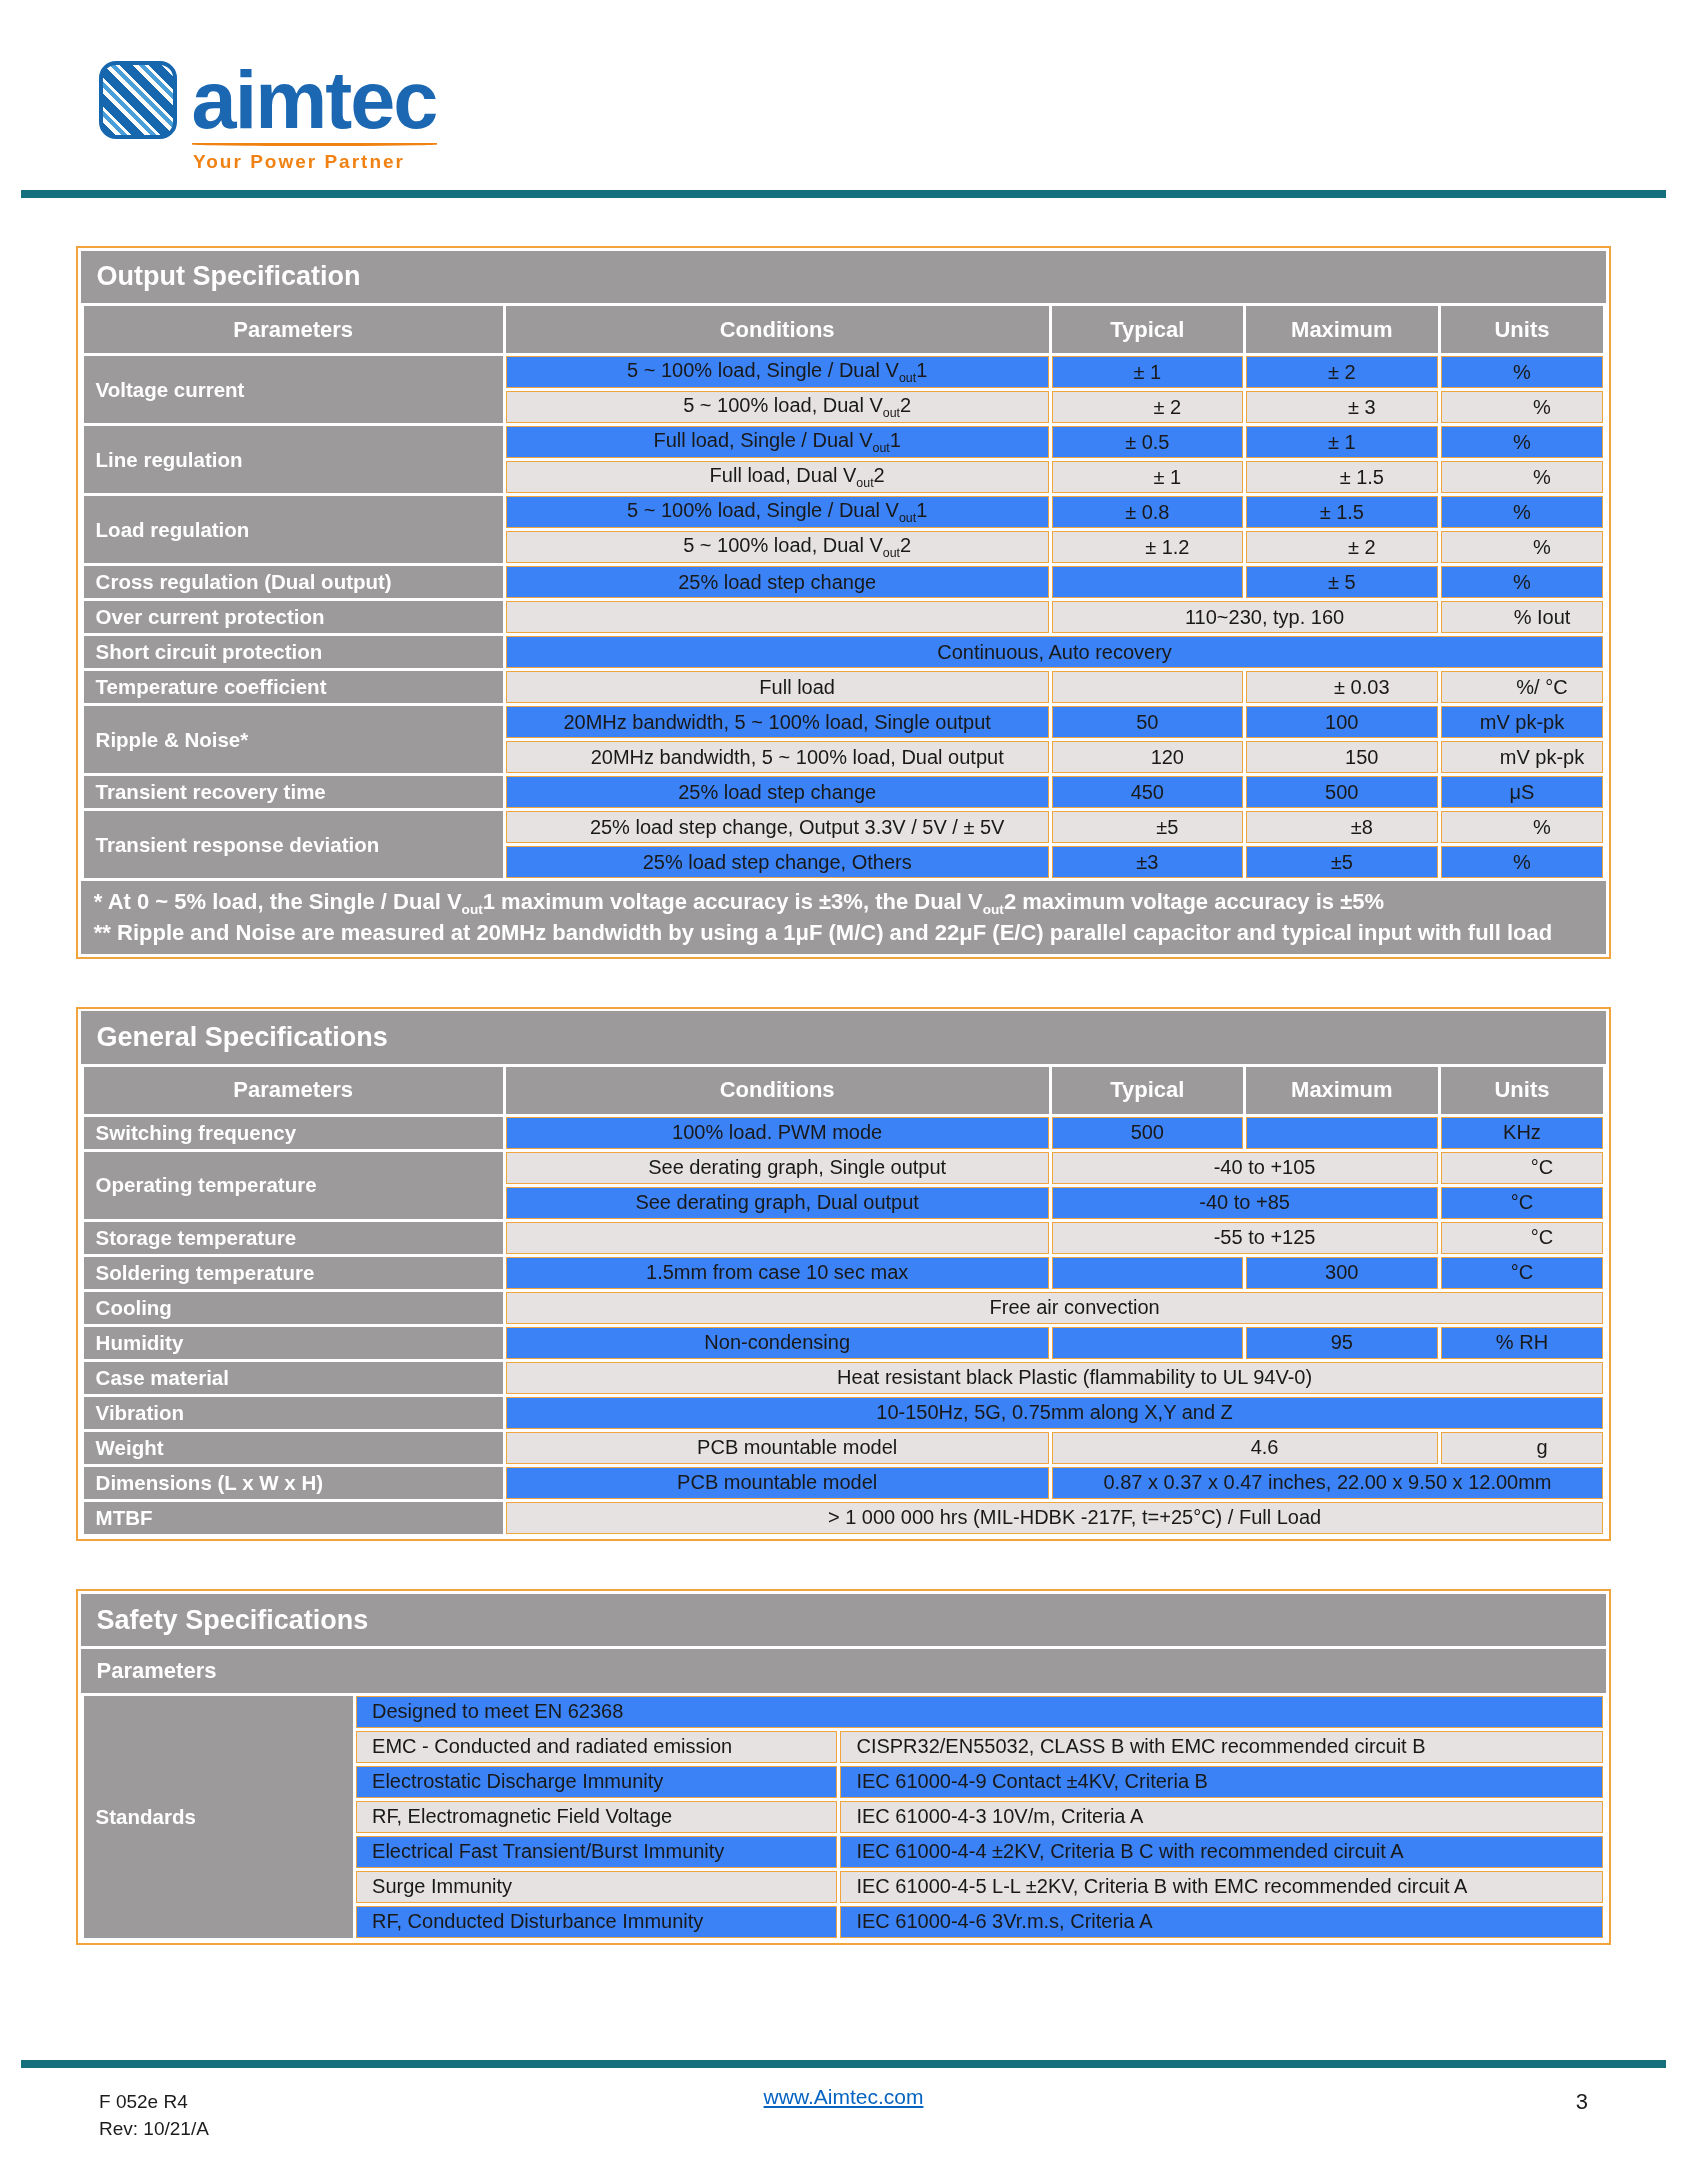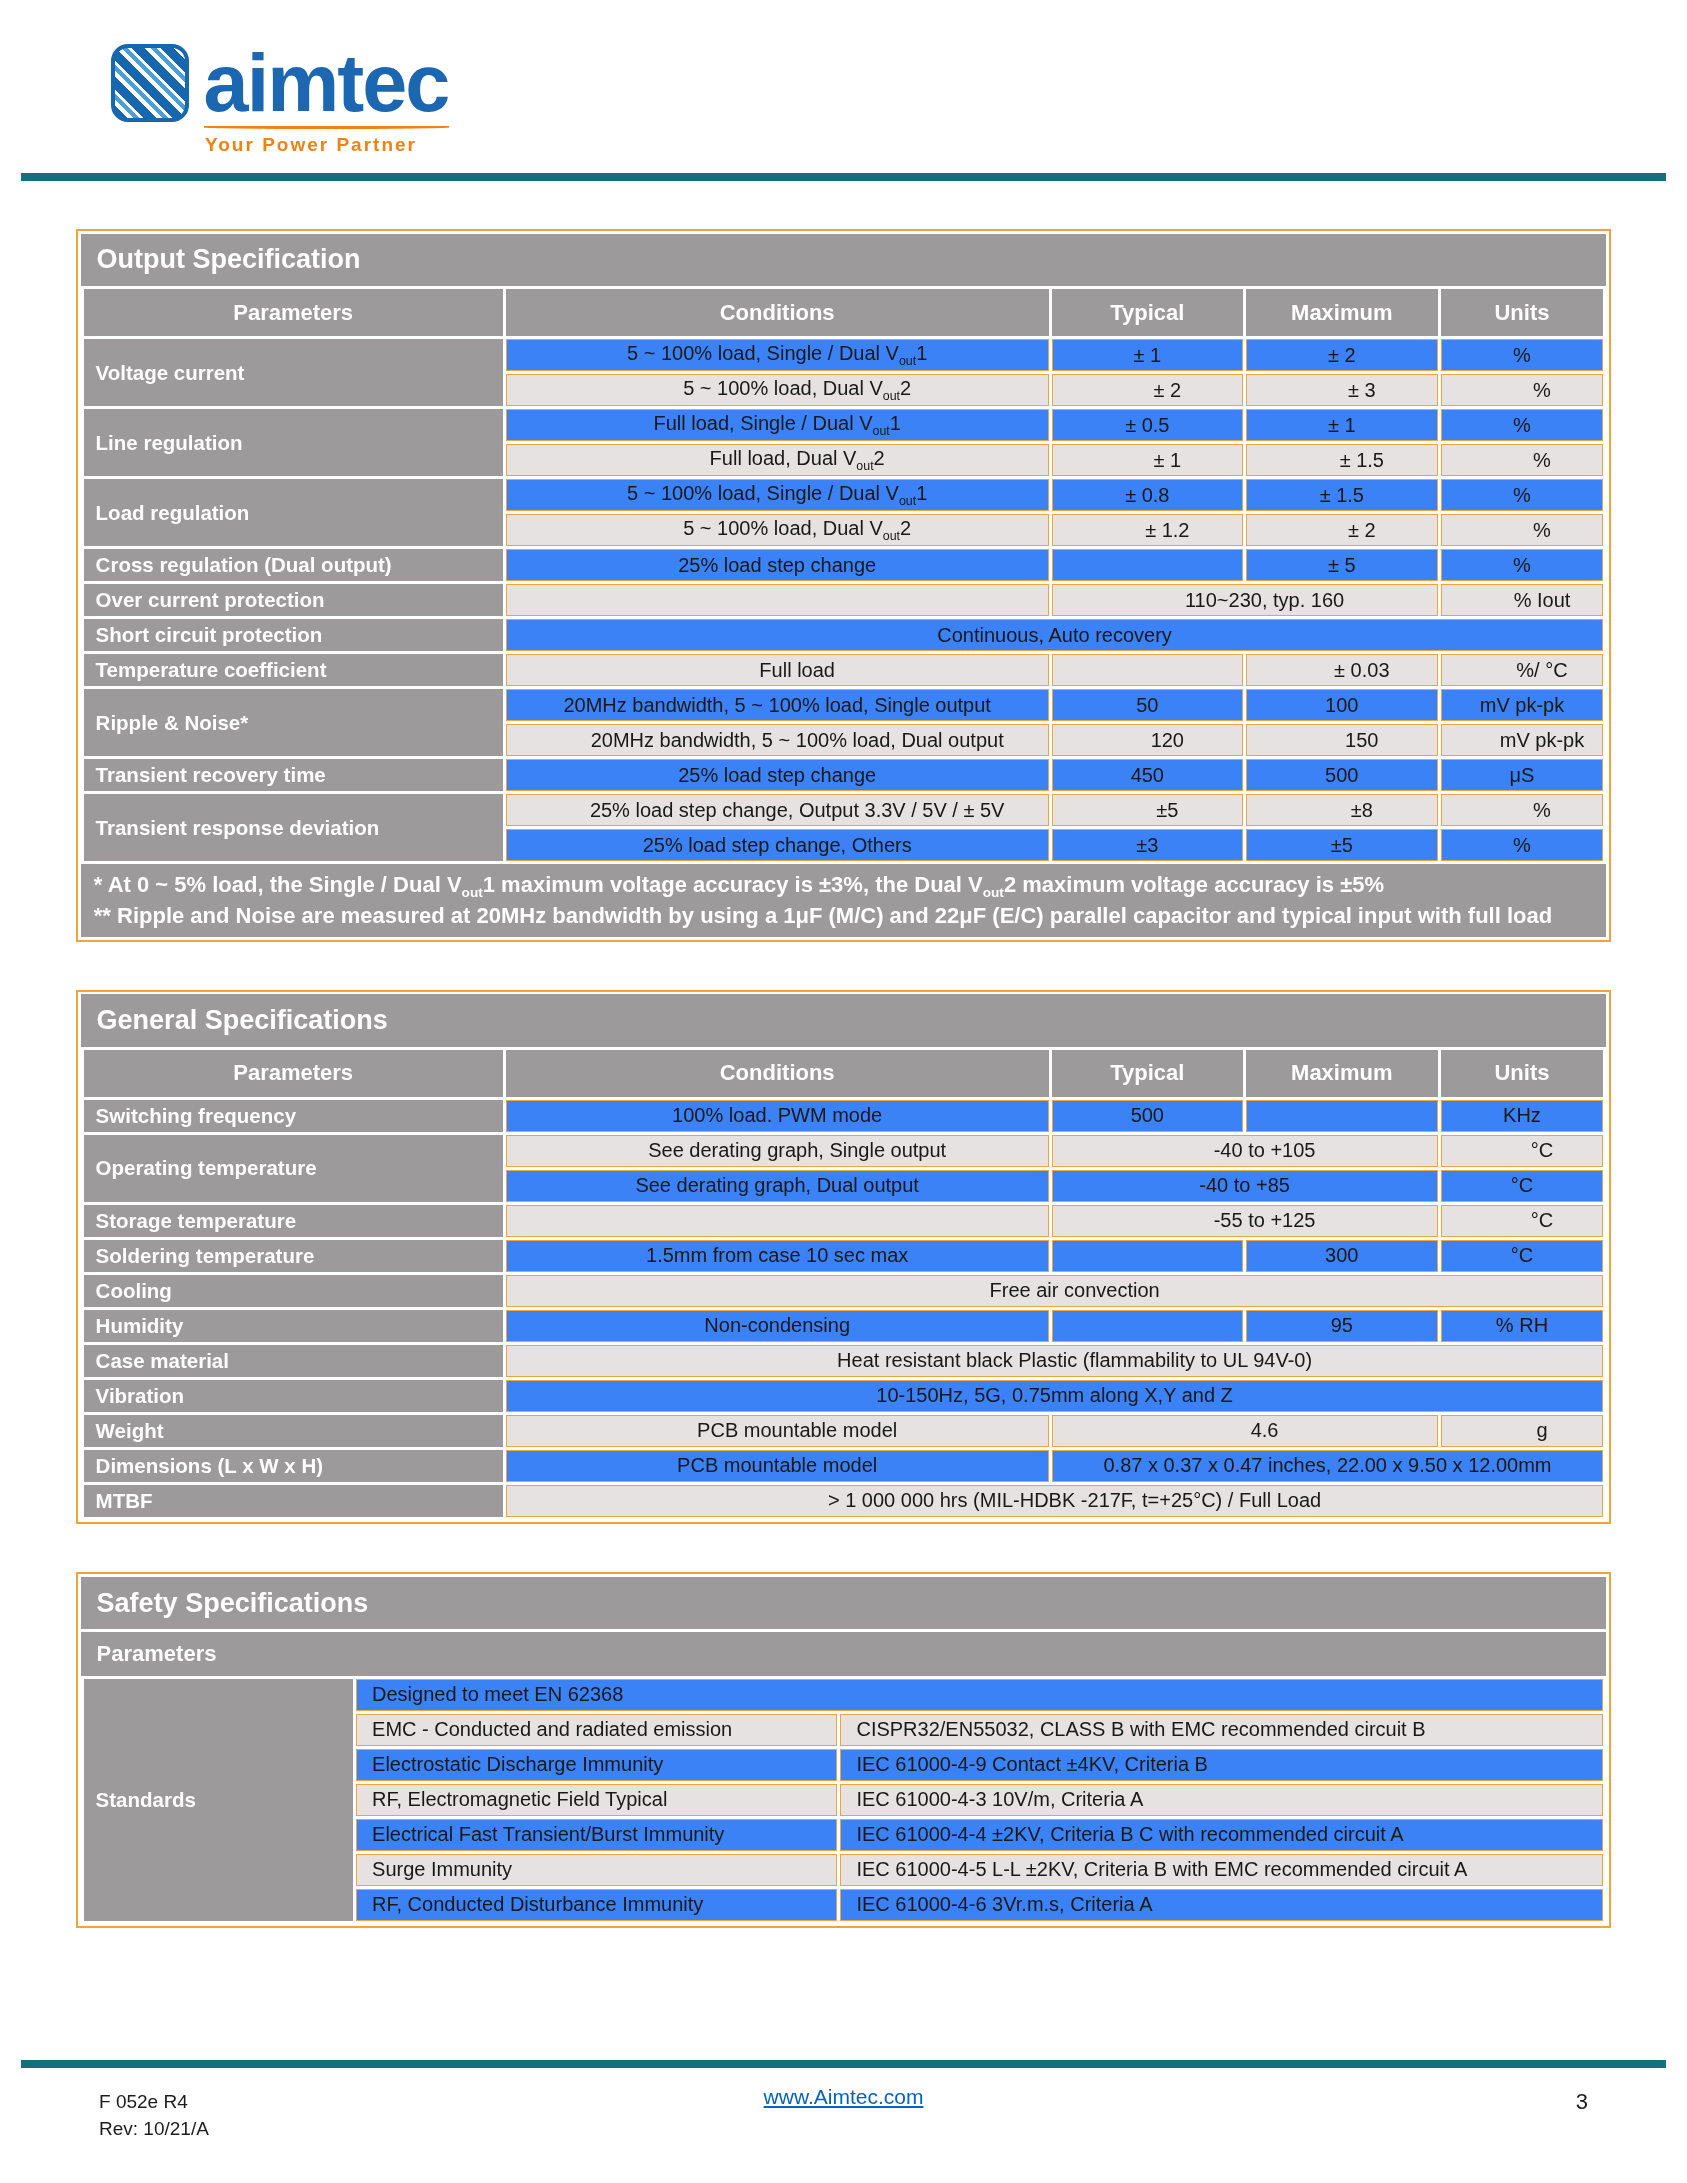--- a/index.html
+++ b/index.html
@@ -8,21 +8,21 @@
   .page {
     position: relative;
     width: 1687px;
     height: 2183px;
     background: #ffffff;
     overflow: hidden;
     color: #191919;
   }
 
   
-  .hdr { display: flex; justify-content: space-between; align-items: flex-start; padding: 44px 96px 0 99px; margin-left: 12px; }
+  .hdr { display: flex; justify-content: space-between; align-items: flex-start; padding: 61px 96px 0 99px; }
   .logo-row { display: flex; align-items: center; gap: 14.6px; }
   .logo-icon {
     width: 78px; height: 78px;
     border-radius: 17px;
     border: 4px solid #1667AE;
     background: repeating-linear-gradient(45deg, #1667AE 0 8.6px, #ffffff 8.6px 13.2px, #4A9FD8 13.2px 17px, #ffffff 17px 20.5px);
   }
   .logo-word { font-size: 81px; font-weight: bold; color: #1B67B2; letter-spacing: -2px; line-height: 0.9; }
   .logo-swoosh { height: 0; border-bottom: 3.3px solid #F08214; border-radius: 0 0 60% 60%; width: 245px; margin: 4px 0 5.3px 93px; }
   .logo-tagline { color: #F08214; font-weight: bold; font-size: 19px; letter-spacing: 2px; margin-left: 94px; }
@@ -304,21 +304,21 @@
         </tr>
         <tr>
           <td class="c d left">EMC - Conducted and radiated emission</td>
           <td class="c d left">CISPR32/EN55032, CLASS B with EMC recommended circuit B</td>
         </tr>
         <tr>
           <td class="c l left">Electrostatic Discharge Immunity</td>
           <td class="c l left">IEC 61000-4-9 Contact ±4KV, Criteria B</td>
         </tr>
         <tr>
-          <td class="c d left">RF, Electromagnetic Field Typical</td>
+          <td class="c d left">RF, Electromagnetic Field Voltage</td>
           <td class="c d left">IEC 61000-4-3 10V/m, Criteria A</td>
         </tr>
         <tr>
           <td class="c l left">Electrical Fast Transient/Burst Immunity</td>
           <td class="c l left">IEC 61000-4-4 ±2KV, Criteria B C with recommended circuit A</td>
         </tr>
         <tr>
           <td class="c d left">Surge Immunity</td>
           <td class="c d left">IEC 61000-4-5 L-L ±2KV, Criteria B with EMC recommended circuit A</td>
         </tr>

